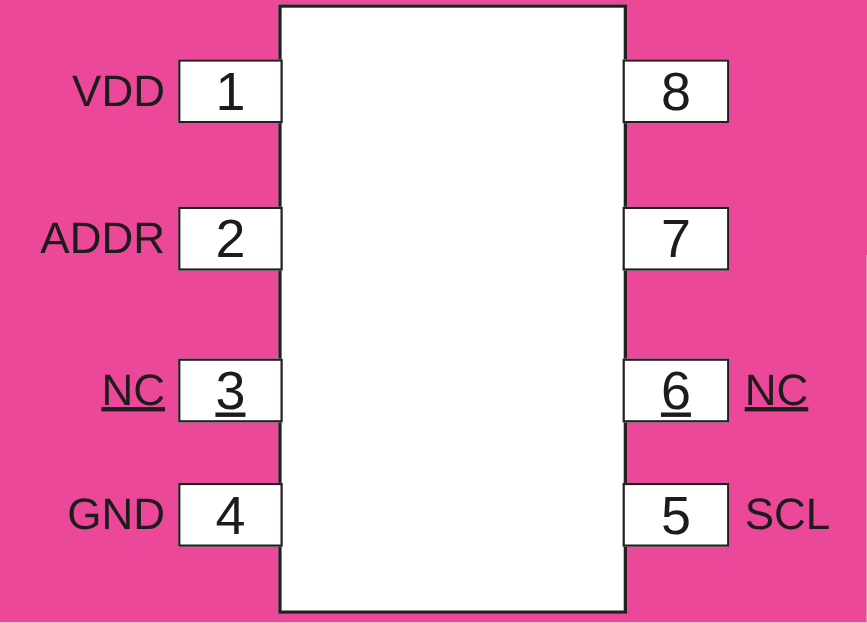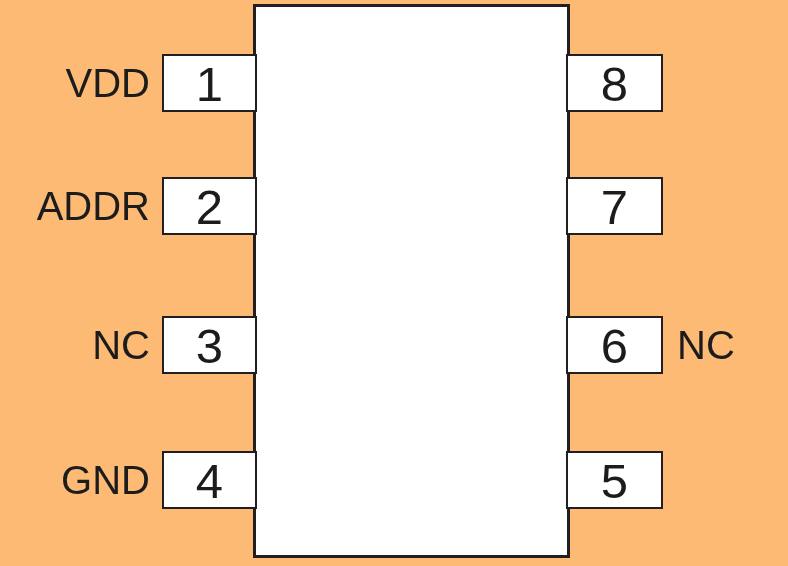--- a/index.html
+++ b/index.html
@@ -4,21 +4,21 @@
 <style>
   html, body {
     margin: 0;
     padding: 0;
     background: #ffffff;
   }
   .canvas {
     position: relative;
     width: 788px;
     height: 566px;
-    background: #fdba74;
+    background: #ec4899;
     font-family: "Liberation Sans", sans-serif;
     color: #1c1c1c;
     overflow: hidden;
   }
   .ic-body {
     position: absolute;
     left: 253px;
     top: 4px;
     width: 317px;
     height: 554px;
@@ -46,23 +46,23 @@
     height: 58px;
     display: flex;
     align-items: center;
     font-size: 40px;
     line-height: 1;
     white-space: nowrap;
   }
   .pin-label.left  { left: 0; width: 150px; justify-content: flex-end; }
   .pin-label.right { left: 677px; width: 111px; justify-content: flex-start; }
   .row0 { top: 54px; }
-  .row1 { top: 177px; }
-  .row2 { top: 316px; }
-  .row3 { top: 451px; }
+  .row1 { top: 188px; }
+  .row2 { top: 326px; text-decoration: underline; }
+  .row3 { top: 439px; }
 </style>
 </head>
 <body>
 
 <div class="canvas">
 
   <div class="ic-body"></div>
 
   <div class="pin-label left row0">VDD</div>
   <div class="pin-box left row0">
@@ -93,14 +93,15 @@
   </div>
 
   <div class="pin-box right row2">
     <span>6</span>
   </div>
   <div class="pin-label right row2">NC</div>
 
   <div class="pin-box right row3">
     <span>5</span>
   </div>
+  <div class="pin-label right row3">SCL</div>
 
 </div>
 
 </body></html>

